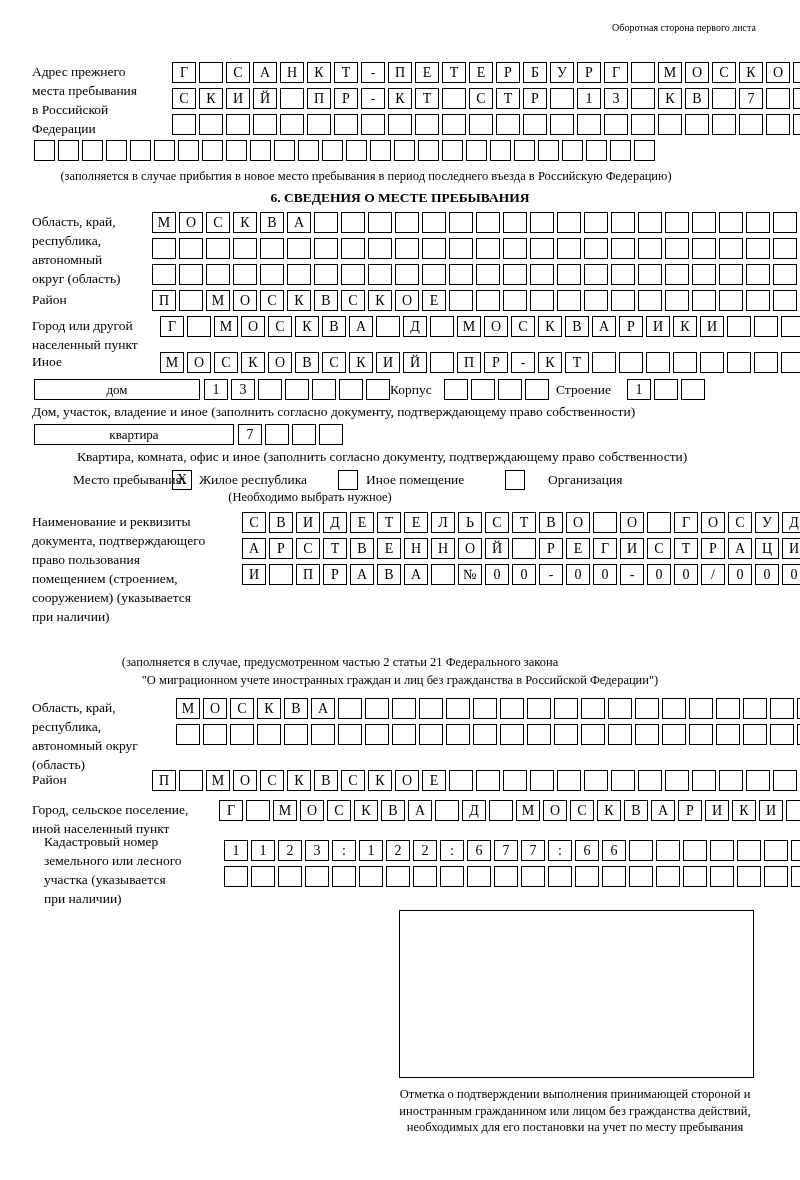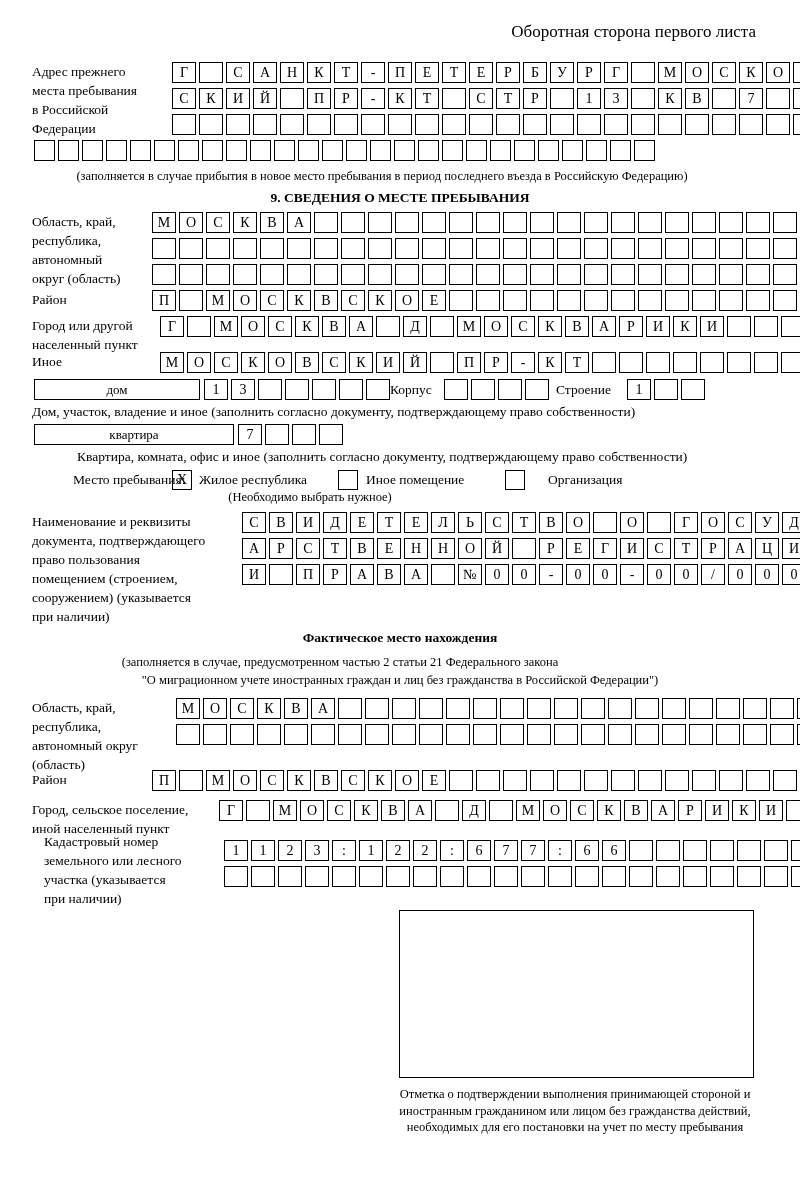--- a/index.html
+++ b/index.html
@@ -18,21 +18,21 @@
   .page {
     position: relative;
     width: 800px;
     height: 1180px;
     overflow: hidden;
   }
   .hdr-right {
     position: absolute;
     top: 22px;
     right: 44px;
-    font-size: 17px;
+    font-size: 10px;
     text-align: right;
   }
   .lbl {
     position: absolute;
     font-size: 13.5px;
     line-height: 19px;
     white-space: pre-line;
   }
   .center-txt {
     position: absolute;
@@ -211,23 +211,23 @@
       <div class="cell sm"></div>
       <div class="cell sm"></div>
       <div class="cell sm"></div>
       <div class="cell sm"></div>
       <div class="cell sm"></div>
       <div class="cell sm"></div>
       <div class="cell sm"></div>
       <div class="cell sm"></div>
     </div>
 
-  <div class="center-txt" style="left:0px; top:168px; width:732px;padding-left:16px;">(заполняется в случае прибытия в новое место пребывания в период последнего въезда в Российскую Федерацию)</div>
-
-  <div class="center-txt bold" style="left:0px; top:190px; width:800px; font-size:13.5px;">9. СВЕДЕНИЯ О МЕСТЕ ПРЕБЫВАНИЯ</div>
+  <div class="center-txt" style="left:0px; top:168px; width:732px;">(заполняется в случае прибытия в новое место пребывания в период последнего въезда в Российскую Федерацию)</div>
+
+  <div class="center-txt bold" style="left:0px; top:190px; width:800px; font-size:13.5px;">6. СВЕДЕНИЯ О МЕСТЕ ПРЕБЫВАНИЯ</div>
 
   <div class="lbl" style="left:32px; top:212px; width:150px;">Область, край,
 республика,
 автономный
 округ (область)</div>
   <div class="row" id="s2-region-0" style="left:152px; top:212px;">
       <div class="cell">М</div>
       <div class="cell">О</div>
       <div class="cell">С</div>
       <div class="cell">К</div>
@@ -504,21 +504,20 @@
       <div class="cell">0</div>
       <div class="cell">-</div>
       <div class="cell">0</div>
       <div class="cell">0</div>
       <div class="cell">/</div>
       <div class="cell">0</div>
       <div class="cell">0</div>
       <div class="cell">0</div>
     </div>
 
-  <div class="center-txt bold" style="left:0px; top:630px; width:800px; font-size:13.5px;">Фактическое место нахождения</div>
   <div class="center-txt" style="left:0px; top:654px; width:680px;">(заполняется в случае, предусмотренном частью 2 статьи 21 Федерального закона</div>
   <div class="center-txt" style="left:0px; top:672px; width:800px;">"О миграционном учете иностранных граждан и лиц без гражданства в Российской Федерации")</div>
 
   <div class="lbl" style="left:32px; top:698px; width:150px;">Область, край,
 республика,
 автономный округ
 (область)</div>
   <div class="row" id="s3-region-0" style="left:176px; top:698px;">
       <div class="cell">М</div>
       <div class="cell">О</div>

